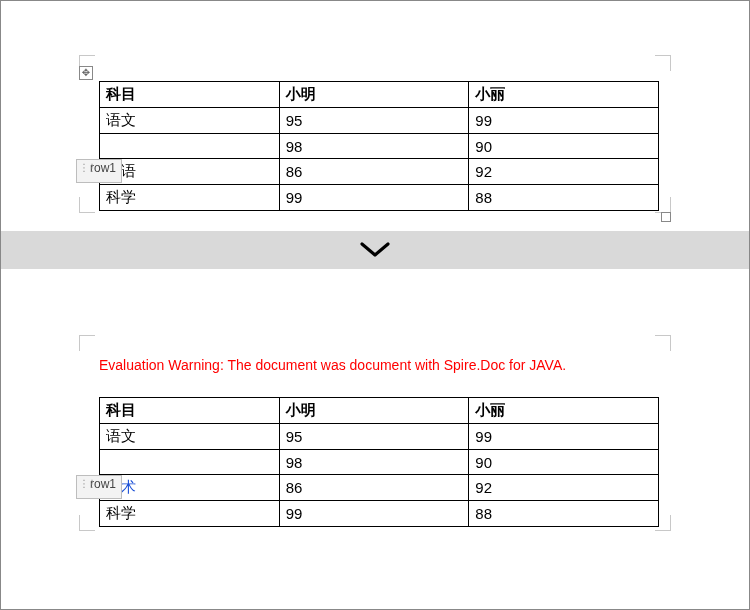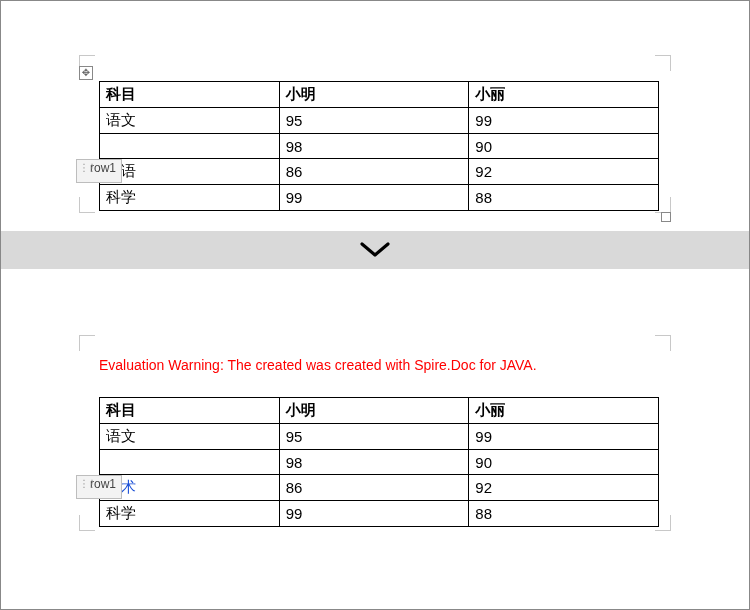--- a/index.html
+++ b/index.html
@@ -167,21 +167,21 @@
     <polyline points="4,4 17,15 30,4" fill="none" stroke="#000" stroke-width="3.2" stroke-linecap="round" stroke-linejoin="round"></polyline>
   </svg>
 </div>
 
 <div class="page page2">
   <span class="crop crop-tl"></span>
   <span class="crop crop-tr"></span>
   <span class="crop crop-bl"></span>
   <span class="crop crop-br"></span>
 
-  <div class="warning">Evaluation Warning: The created was created with Spire.Doc for JAVA.</div>
+  <div class="warning">Evaluation Warning: The document was document with Spire.Doc for JAVA.</div>
 
   <div class="wrap">
     <div class="rowtag">
       <span class="rowtag-text">row1</span>
     </div>
     <table>
       <colgroup>
           <col class="c1">
           <col class="c2">
           <col class="c3">

